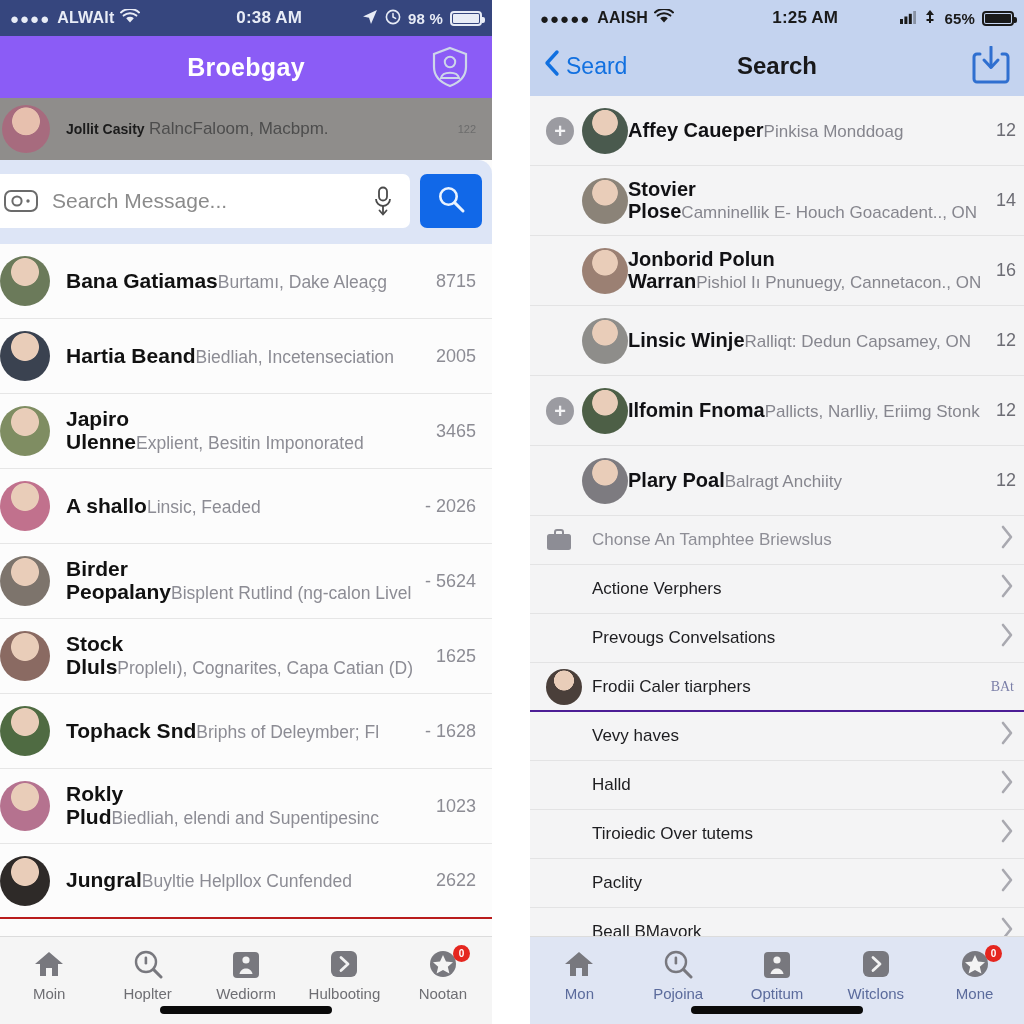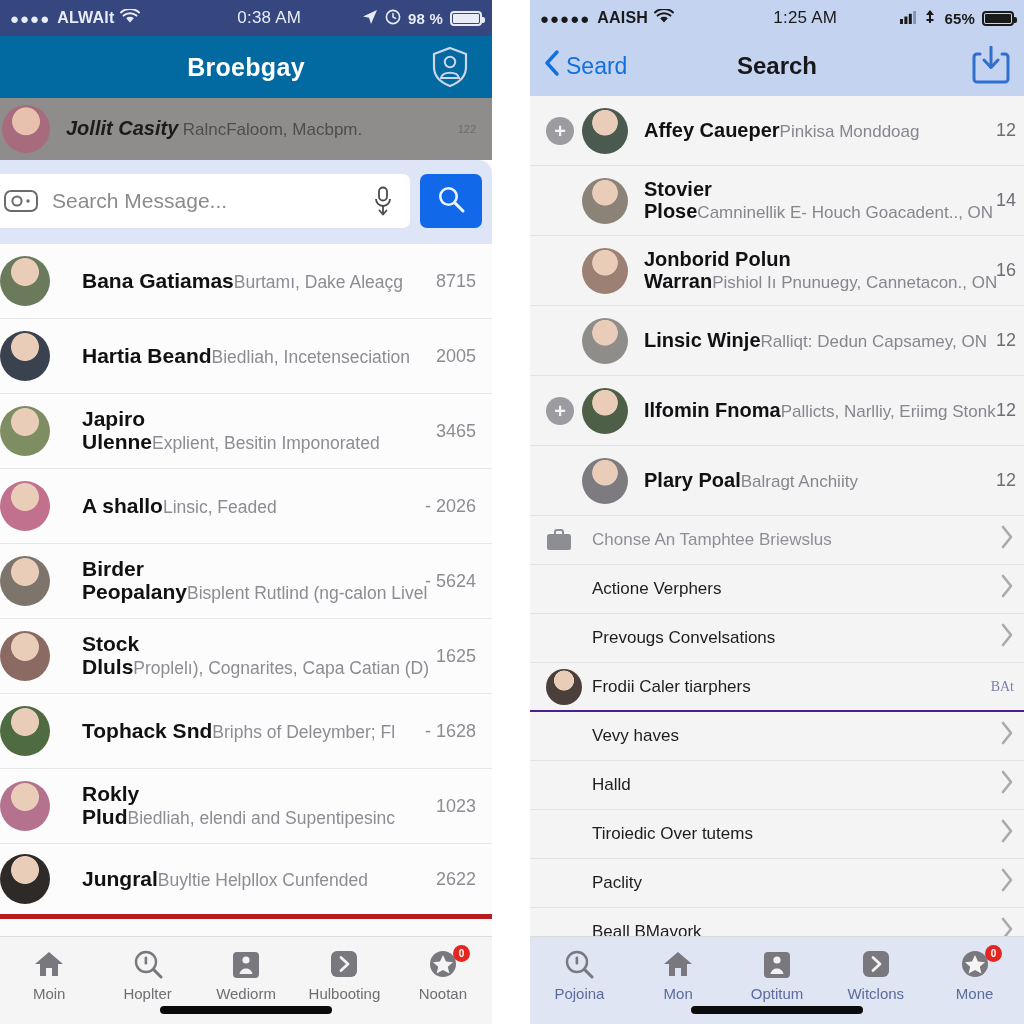--- a/index.html
+++ b/index.html
@@ -35,57 +35,57 @@
     padding: 0 10px;
     font-size: 17px; font-weight: bold;
     letter-spacing: .2px;
   }
   .sb-left { background: #36467e; color: #e8ecf6; }
   .sb-right { background: #c4d3ef; color: #1a1a1a; }
   .sb-dots { letter-spacing: 1px; font-size: 15px; margin-right: 7px; }
   .sb-carrier { margin-right: 6px; font-size: 16px; }
   .sb-wifi { margin-right: 4px; font-size: 15px; }
   .sb-spacer { flex: 1; }
-  .sb-time { font-size: 17px; font-weight: normal; margin-left: 32px; }
+  .sb-time { font-size: 17px; font-weight: bold; margin-left: 32px; }
   .sb-right-group { display: flex; align-items: center; gap: 7px; font-size: 15px; }
   .batt {
     display: inline-block; width: 32px; height: 15px;
     border: 2px solid currentColor; border-radius: 4px;
     position: relative;
   }
   .batt::before {
     content: ""; position: absolute; left: 1px; top: 1px; bottom: 1px;
     width: 92%; background: currentColor; border-radius: 1px;
   }
   .batt::after {
     content: ""; position: absolute; right: -5px; top: 4px;
     width: 3px; height: 6px; background: currentColor; border-radius: 0 2px 2px 0;
   }
 
   
   .navbar-left {
-    height: 62px; background: #0369a1;
+    height: 62px; background: #8b5cf6;
     display: flex; align-items: center; justify-content: center;
     position: relative; color: #ffffff;
   }
   .navbar-left .title { font-size: 25px; font-weight: bold; letter-spacing: .3px; }
   .navbar-left .badge-icon {
     position: absolute; right: 22px; top: 50%; transform: translateY(-50%);
     width: 40px; height: 44px;
   }
 
   
   .sel-row {
     height: 62px; background: #8f8d8b;
     display: flex; align-items: center; padding: 0 16px;
     position: relative;
   }
   .sel-row .av { width: 48px; height: 48px; border-radius: 50%; flex: 0 0 48px; margin-left: -14px; }
   .sel-row .texts { margin-left: 16px; flex: 1; min-width: 0; }
-  .sel-row .nm { font-size: 20px; font-weight: bold; color: #1b1b1b; line-height: 1.1; font-style: italic; }
+  .sel-row .nm { font-size: 14px; font-weight: bold; color: #1b1b1b; line-height: 1.1; }
   .sel-row .sub { font-size: 17px; color: #4d4d4d; line-height: 1.25; margin-top: 2px; white-space: nowrap; overflow: hidden; }
   .sel-row .num { font-size: 11px; color: #6c6c6c; margin-left: 8px; }
 
   
   .search-panel {
     background: #dde5f6;
     padding: 14px 0 16px 0;
     display: flex; align-items: center; gap: 10px;
     padding-right: 10px;
     border-radius: 0 14px 0 0;
@@ -109,23 +109,23 @@
   }
 
   
   .conv-list { background: #fcfcfc; }
   .conv {
     display: flex; align-items: center;
     height: 75px; padding: 0 16px;
     border-bottom: 1px solid #e6e6e6;
     position: relative;
   }
-  .conv:last-child { border-bottom: 5px solid #b91c1c; }
+  .conv:last-child { border-bottom: 2px solid #b91c1c; }
   .conv .av { width: 50px; height: 50px; border-radius: 50%; flex: 0 0 50px; margin-left: -16px; }
-  .conv .texts { margin-left: 32px; flex: 1; min-width: 0; }
+  .conv .texts { margin-left: 16px; flex: 1; min-width: 0; }
   .conv .nm { font-size: 21px; font-weight: bold; color: #111111; line-height: 1.12; }
   .conv .sub { font-size: 17.5px; color: #8c8c94; line-height: 1.25; margin-top: 3px; white-space: nowrap; overflow: hidden; }
   .conv .num { font-size: 18px; color: #8c8c94; white-space: nowrap; margin-left: 10px; }
 
   
   .tabbar {
     position: absolute; left: 0; right: 0; bottom: 0;
     height: 88px;
     display: flex; align-items: flex-start; justify-content: space-around;
     padding-top: 10px;
@@ -177,21 +177,21 @@
     position: relative;
   }
   .res .plus {
     width: 28px; height: 28px; border-radius: 50%; background: #9b9ba1;
     flex: 0 0 28px; margin-right: 8px;
     display: flex; align-items: center; justify-content: center;
     color: #f3f3f5; font-size: 20px; font-weight: bold; line-height: 1;
   }
   .res .plus.blank { background: transparent; }
   .res .av { width: 46px; height: 46px; border-radius: 50%; flex: 0 0 46px; }
-  .res .texts { margin-left: 16px; flex: 1; min-width: 0; }
+  .res .texts { flex: 1; min-width: 0; }
   .res .nm { font-size: 20px; font-weight: bold; color: #111114; line-height: 1.12; }
   .res .sub { font-size: 17px; color: #86868e; line-height: 1.25; margin-top: 3px; white-space: nowrap; overflow: hidden; }
   .res .num { font-size: 18px; color: #6d6d75; padding-right: 8px; white-space: nowrap; }
 
   .menu-row {
     display: flex; align-items: center; height: 49px;
     padding: 0 10px 0 16px;
     border-bottom: 1px solid #e3e3e4;
     background: #f4f4f5;
   }
@@ -556,39 +556,39 @@
           <span class="lb">Beall BMavork</span>
           <span class="chev"><svg width="14" height="24" viewBox="0 0 14 24">
               <path d="M3 2 L11 12 L3 22" fill="none" stroke="#a9a9b0" stroke-width="2.6" stroke-linecap="round" stroke-linejoin="round"></path>
             </svg></span>
         </div>
       </div>
 
     <div class="tabbar tabbar-right" id="tabbar-right">
       <div class="tab">
           <span class="ic">
+            <svg width="30" height="28" viewBox="0 0 30 28">
+              <path d="M15 2 L29 14 H24 V26 H18 V18 H12 V26 H6 V14 H1 Z" fill="#78787e"></path>
+            </svg>
+          </span>
+          <span class="lb">Mon</span>
+        </div>
+        <div class="tab">
+          <span class="ic">
             <svg width="30" height="30" viewBox="0 0 30 30">
               <circle cx="13" cy="13" r="10" fill="none" stroke="#78787e" stroke-width="2.4"></circle>
               <path d="M20.4 20.4 L28 28" stroke="#78787e" stroke-width="3" stroke-linecap="round"></path>
               <rect x="11.6" y="7.5" width="2.6" height="8" rx="1.3" fill="#78787e"></rect>
             </svg>
           </span>
           <span class="lb">Pojoina</span>
         </div>
         <div class="tab">
           <span class="ic">
             <svg width="30" height="28" viewBox="0 0 30 28">
-              <path d="M15 2 L29 14 H24 V26 H18 V18 H12 V26 H6 V14 H1 Z" fill="#78787e"></path>
-            </svg>
-          </span>
-          <span class="lb">Mon</span>
-        </div>
-        <div class="tab">
-          <span class="ic">
-            <svg width="30" height="28" viewBox="0 0 30 28">
               <path d="M2 6 a4 4 0 0 1 4 -4 h18 a4 4 0 0 1 4 4 v18 a4 4 0 0 1 -4 4 H6 a4 4 0 0 1 -4 -4 Z" fill="#78787e"></path>
               <circle cx="15" cy="10" r="3.6" fill="#f2f2f2"></circle>
               <path d="M8.5 24 C9.6 16.5 20.4 16.5 21.5 24 Z" fill="#f2f2f2"></path>
             </svg>
           </span>
           <span class="lb">Optitum</span>
         </div>
         <div class="tab">
           <span class="ic">
             <svg width="30" height="28" viewBox="0 0 30 28">

